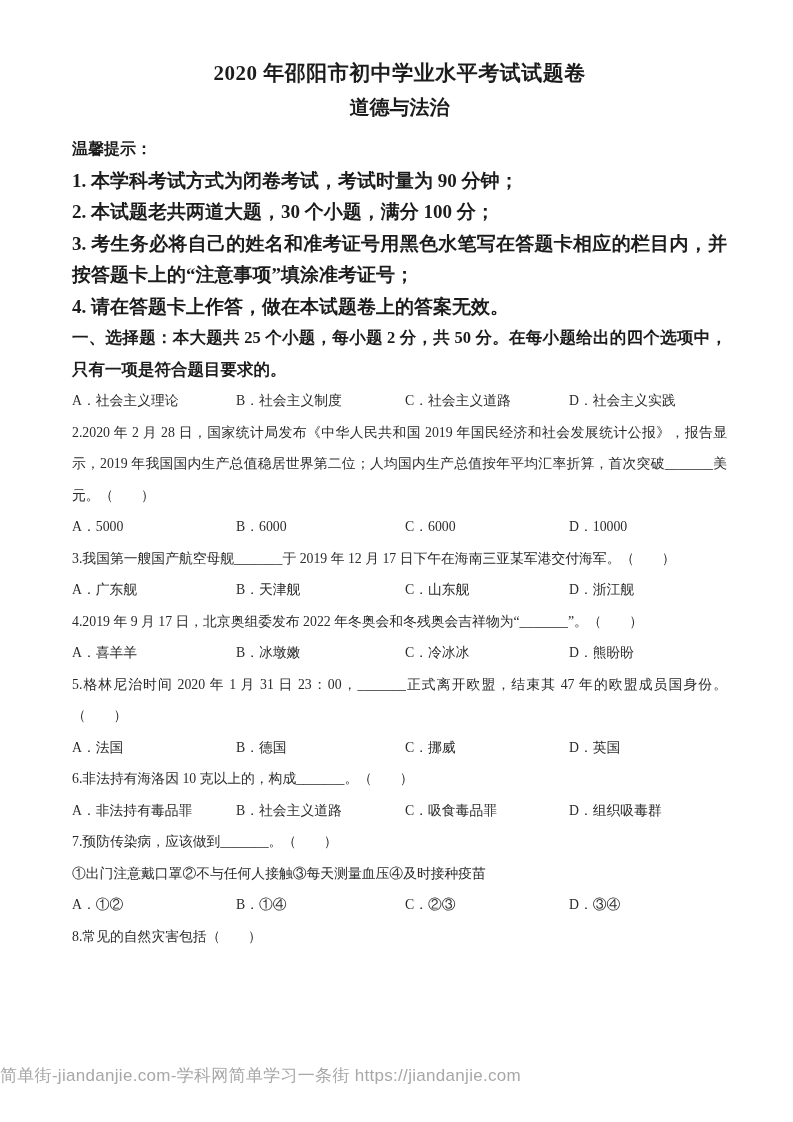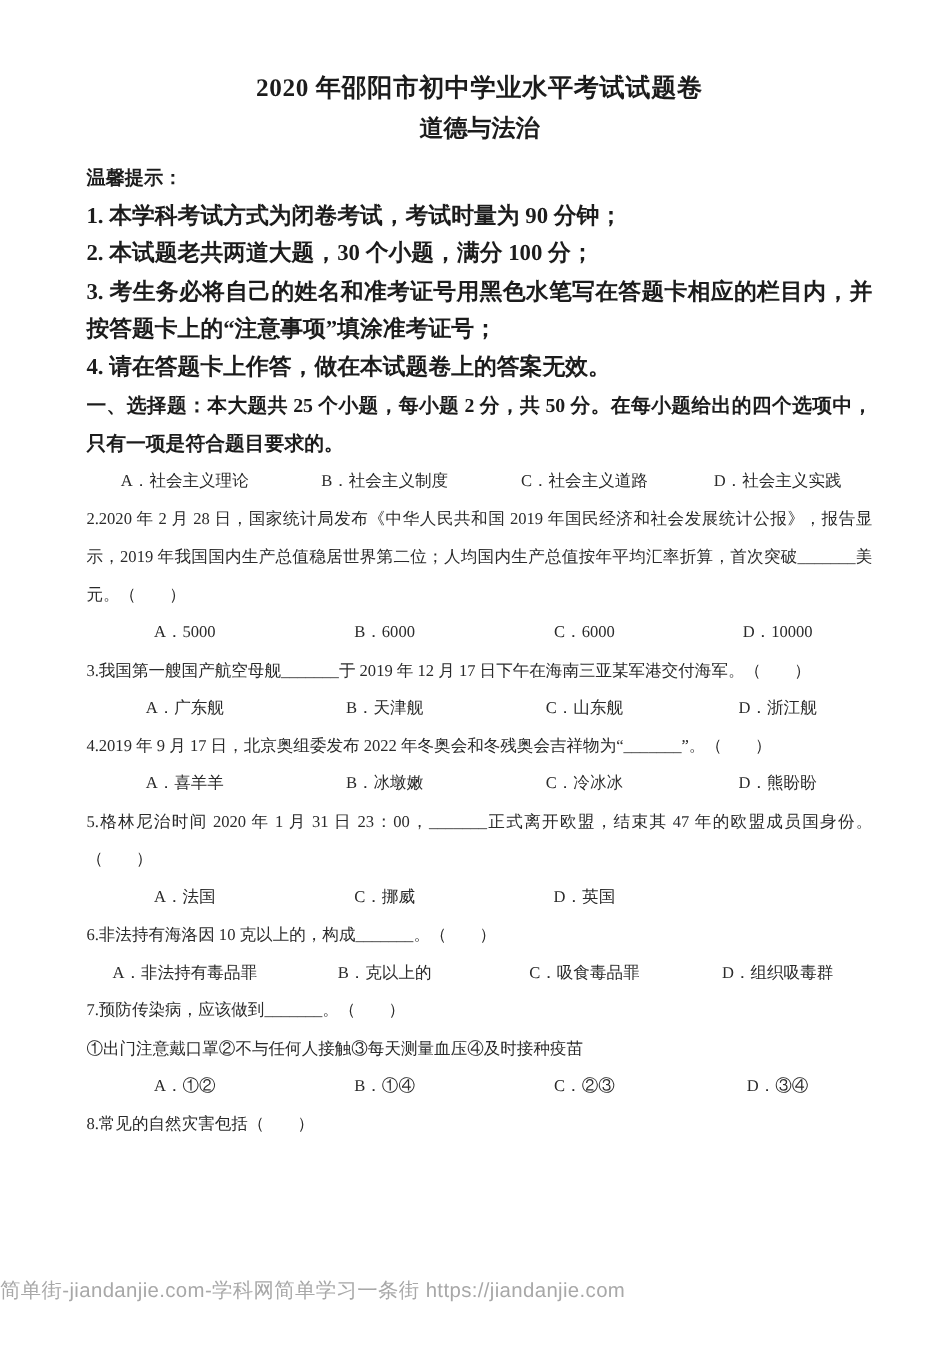--- a/index.html
+++ b/index.html
@@ -55,21 +55,21 @@
     text-align: justify;
     color: #2a2a2a;
   }
   .q-options {
     display: grid;
     grid-template-columns: 164px 169px 164px auto;
     font-size: 13.8px;
     line-height: 31.5px;
     color: #2a2a2a;
   }
-  .opt { white-space: nowrap; text-align: center; }
+  .opt { white-space: nowrap; }
   .footer-watermark {
     position: absolute;
     left: 0;
     right: 0;
     top: 1064px;
     text-align: left;
     font-family: "Liberation Sans", "DejaVu Sans", sans-serif;
     font-size: 17px;
     color: #a8a8a8;
     letter-spacing: 0.3px;
@@ -127,30 +127,31 @@
       <span class="opt">B．冰墩嫩</span>
       <span class="opt">C．冷冰冰</span>
       <span class="opt">D．熊盼盼</span>
     </div>
   </div>
 
   <div>
     <p class="q-stem">5.格林尼治时间 2020 年 1 月 31 日 23：00，_______正式离开欧盟，结束其 47 年的欧盟成员国身份。（　　）</p>
     <div class="q-options">
       <span class="opt">A．法国</span>
+      <span class="opt">B．德国</span>
       <span class="opt">C．挪威</span>
       <span class="opt">D．英国</span>
     </div>
   </div>
 
   <div>
     <p class="q-stem">6.非法持有海洛因 10 克以上的，构成_______。（　　）</p>
     <div class="q-options">
       <span class="opt">A．非法持有毒品罪</span>
-      <span class="opt">B．克以上的</span>
+      <span class="opt">B．社会主义道路</span>
       <span class="opt">C．吸食毒品罪</span>
       <span class="opt">D．组织吸毒群</span>
     </div>
   </div>
 
   <div>
     <p class="q-stem">7.预防传染病，应该做到_______。（　　）</p>
     <p class="q-stem">①出门注意戴口罩②不与任何人接触③每天测量血压④及时接种疫苗</p>
     <div class="q-options">
       <span class="opt">A．①②</span>

